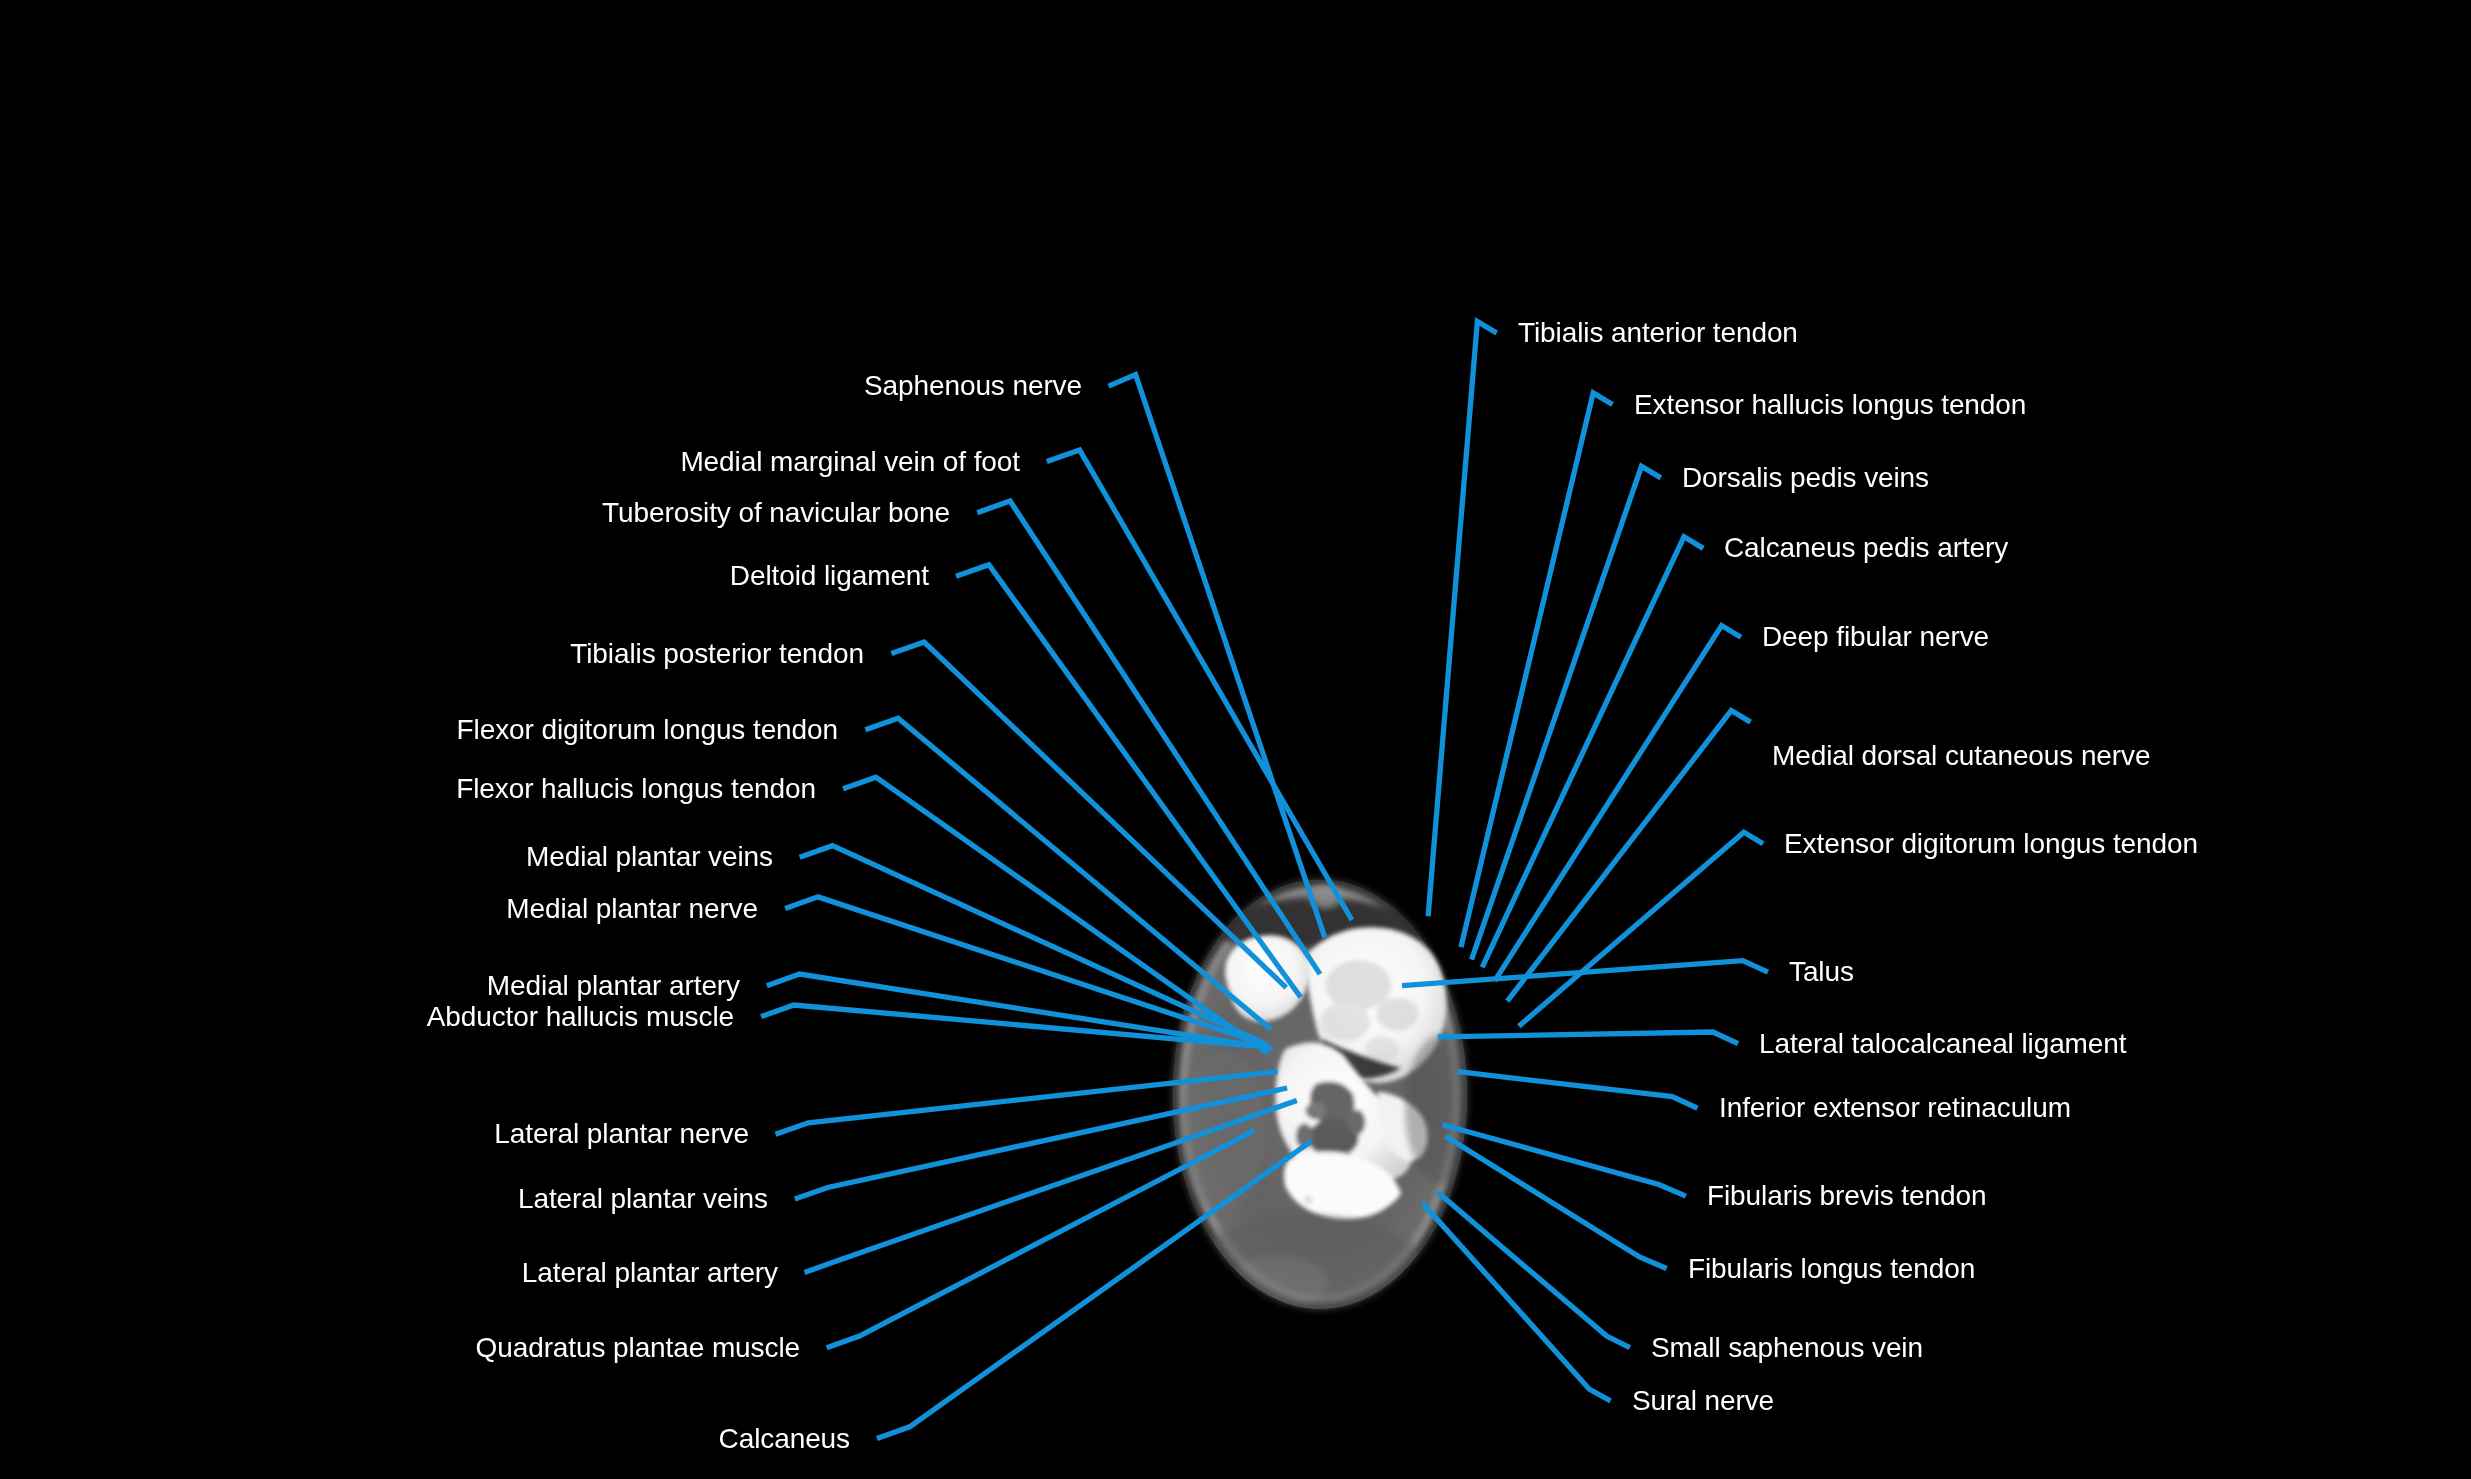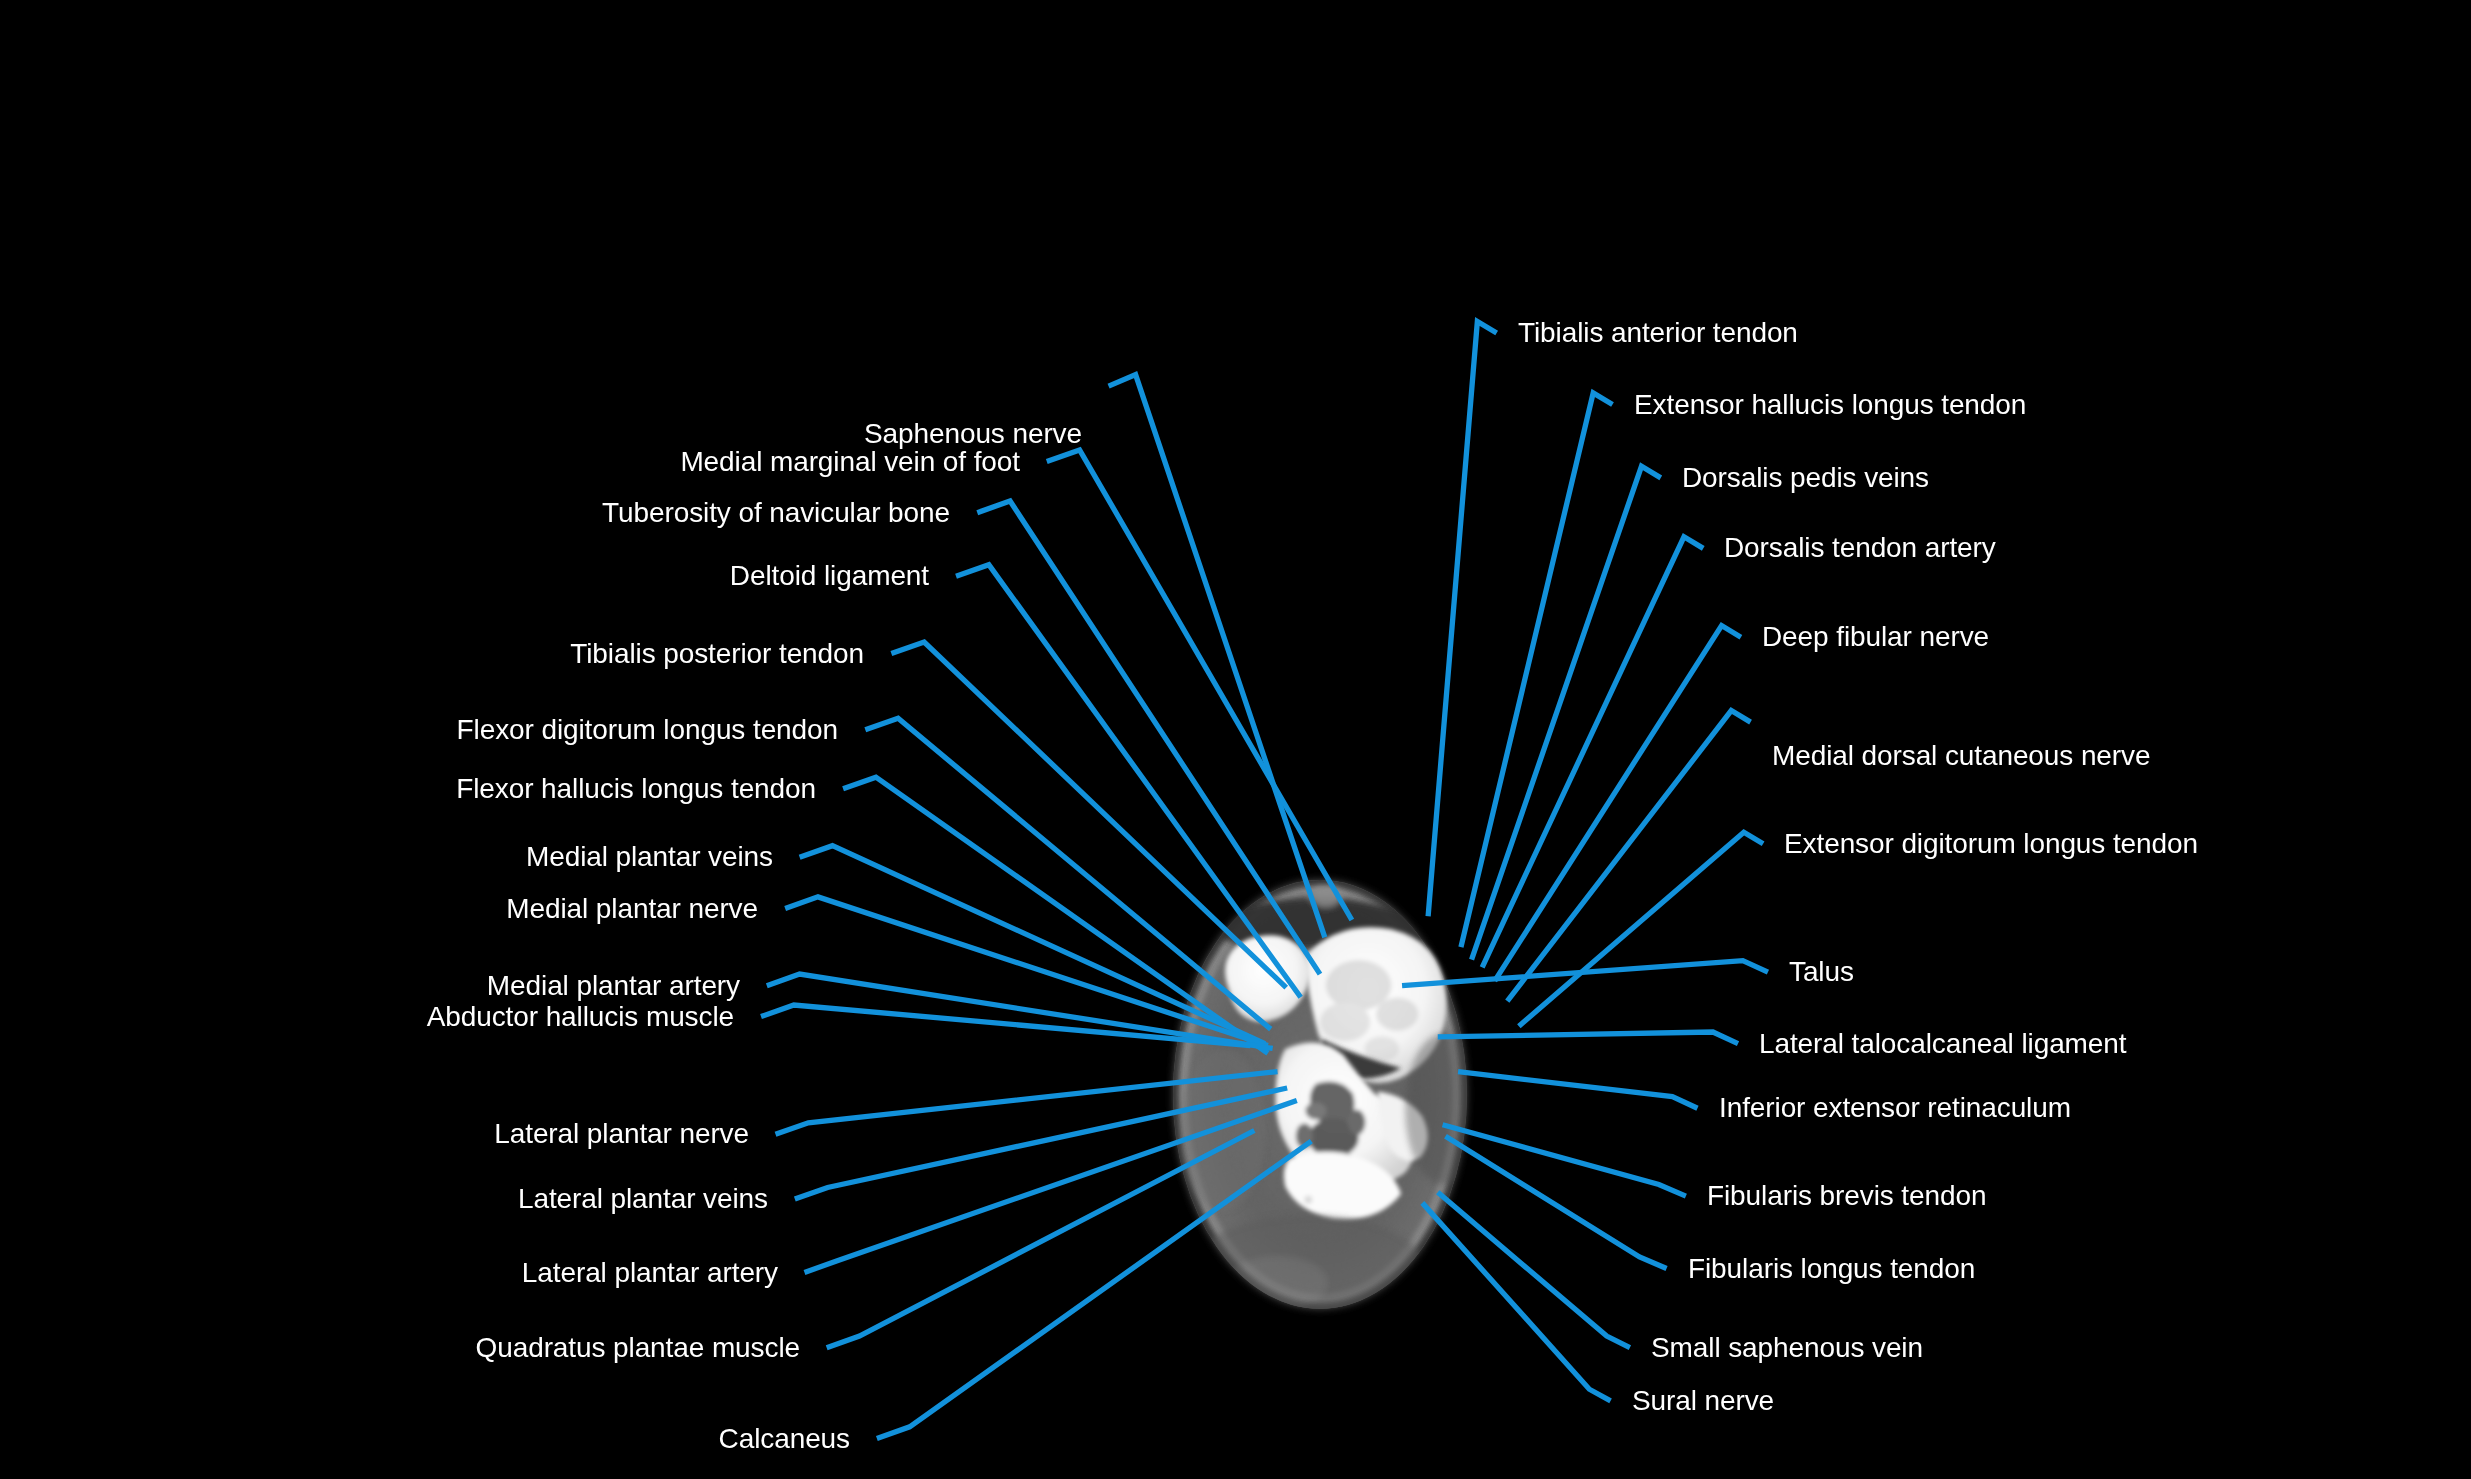--- a/index.html
+++ b/index.html
@@ -203,42 +203,42 @@
       <polyline points="1831,1007 1805,995 1452,1021" stroke="#1291DB"></polyline>
       <polyline points="1800,1081 1774,1069 1489,1074" stroke="#1291DB"></polyline>
       <polyline points="1758,1148 1732,1136 1510,1110" stroke="#1291DB"></polyline>
       <polyline points="1746,1239 1718,1227 1494,1165" stroke="#1291DB"></polyline>
       <polyline points="1726,1314 1698,1302 1497,1177" stroke="#1291DB"></polyline>
       <polyline points="1688,1396 1664,1384 1489,1235" stroke="#1291DB"></polyline>
       <polyline points="1668,1451 1646,1439 1473,1246" stroke="#1291DB"></polyline>
     </svg>
 
   <div id="labels-left-layer">
-      <div class="label left" style="right: 1390px; top: 386px; margin-top: 48px;">Saphenous nerve</div>
+      <div class="label left" style="right: 1390px; top: 386px;">Saphenous nerve</div>
       <div class="label left" style="right: 1452px; top: 462px;">Medial marginal vein of foot</div>
       <div class="label left" style="right: 1522px; top: 513px;">Tuberosity of navicular bone</div>
       <div class="label left" style="right: 1543px; top: 576px;">Deltoid ligament</div>
       <div class="label left" style="right: 1608px; top: 654px;">Tibialis posterior tendon</div>
       <div class="label left" style="right: 1634px; top: 730px;">Flexor digitorum longus tendon</div>
       <div class="label left" style="right: 1656px; top: 789px;">Flexor hallucis longus tendon</div>
       <div class="label left" style="right: 1699px; top: 857px;">Medial plantar veins</div>
       <div class="label left" style="right: 1714px; top: 909px;">Medial plantar nerve</div>
       <div class="label left" style="right: 1732px; top: 986px;">Medial plantar artery</div>
       <div class="label left" style="right: 1738px; top: 1017px;">Abductor hallucis muscle</div>
       <div class="label left" style="right: 1723px; top: 1134px;">Lateral plantar nerve</div>
       <div class="label left" style="right: 1704px; top: 1199px;">Lateral plantar veins</div>
       <div class="label left" style="right: 1694px; top: 1273px;">Lateral plantar artery</div>
       <div class="label left" style="right: 1672px; top: 1348px;">Quadratus plantae muscle</div>
       <div class="label left" style="right: 1622px; top: 1439px;">Calcaneus</div>
     </div>
   <div id="labels-right-layer">
       <div class="label right" style="left: 1518px; top: 333px;">Tibialis anterior tendon</div>
       <div class="label right" style="left: 1634px; top: 405px;">Extensor hallucis longus tendon</div>
       <div class="label right" style="left: 1682px; top: 478px;">Dorsalis pedis veins</div>
-      <div class="label right" style="left: 1724px; top: 548px;">Dorsalis tendon artery</div>
+      <div class="label right" style="left: 1724px; top: 548px;">Calcaneus pedis artery</div>
       <div class="label right" style="left: 1762px; top: 637px;">Deep fibular nerve</div>
       <div class="label right" style="left: 1772px; top: 756px;">Medial dorsal cutaneous nerve</div>
       <div class="label right" style="left: 1784px; top: 844px;">Extensor digitorum longus tendon</div>
       <div class="label right" style="left: 1789px; top: 972px;">Talus</div>
       <div class="label right" style="left: 1759px; top: 1044px;">Lateral talocalcaneal ligament</div>
       <div class="label right" style="left: 1719px; top: 1108px;">Inferior extensor retinaculum</div>
       <div class="label right" style="left: 1707px; top: 1196px;">Fibularis brevis tendon</div>
       <div class="label right" style="left: 1688px; top: 1269px;">Fibularis longus tendon</div>
       <div class="label right" style="left: 1651px; top: 1348px;">Small saphenous vein</div>
       <div class="label right" style="left: 1632px; top: 1401px;">Sural nerve</div>

